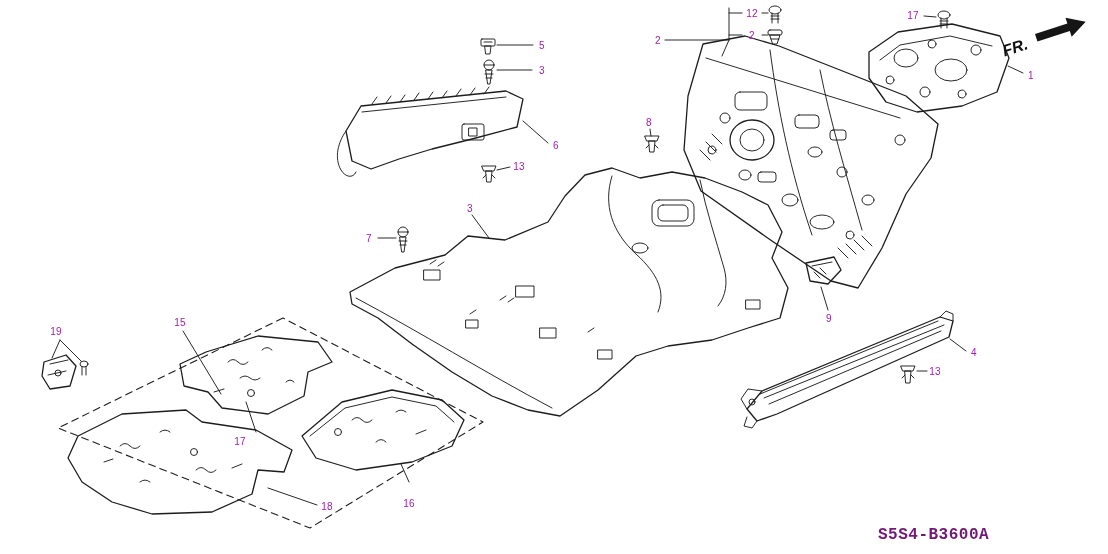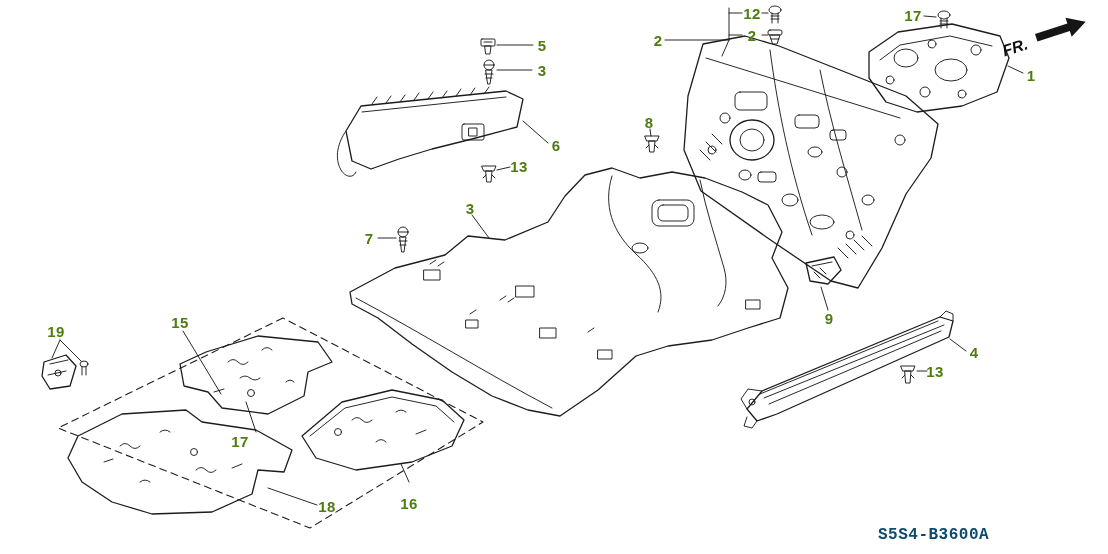--- a/index.html
+++ b/index.html
@@ -1,22 +1,22 @@
 <!DOCTYPE html>
 <html><head>
 <meta charset="utf-8">
 <style>
   html,body{margin:0;padding:0;background:#ffffff;}
   .stage{position:relative;width:1108px;height:554px;background:#ffffff;overflow:hidden;
          font-family:"Liberation Sans",sans-serif;}
   .stage svg{position:absolute;left:0;top:0;}
-  .part-label{position:absolute;transform:translate(-50%,-50%);font-size:15px;font-weight:700;
-              color:#4d7c0f;letter-spacing:.3px;white-space:nowrap;}
+  .part-label{position:absolute;transform:translate(-50%,-50%);font-size:10px;font-weight:400;
+              color:#a21caf;letter-spacing:.3px;white-space:nowrap;}
   .code{position:absolute;left:878px;top:526px;font-family:"Liberation Mono",monospace;
-        font-weight:700;font-size:16px;color:#0c4a6e;letter-spacing:.5px;}
+        font-weight:700;font-size:16px;color:#701a75;letter-spacing:.5px;}
   .ln{fill:none;stroke:#1d1d1d;stroke-width:1.3;stroke-linejoin:round;stroke-linecap:round;}
   .thin{stroke-width:.95;}
   .dash{stroke-dasharray:7 5;stroke-width:1.1;}
   .solid{fill:#151515;stroke:none;}
   .frtext{font-style:italic;font-weight:700;font-size:16px;
           font-family:"Liberation Sans",sans-serif;fill:#111;}
 </style>
 </head>
 <body>
 

